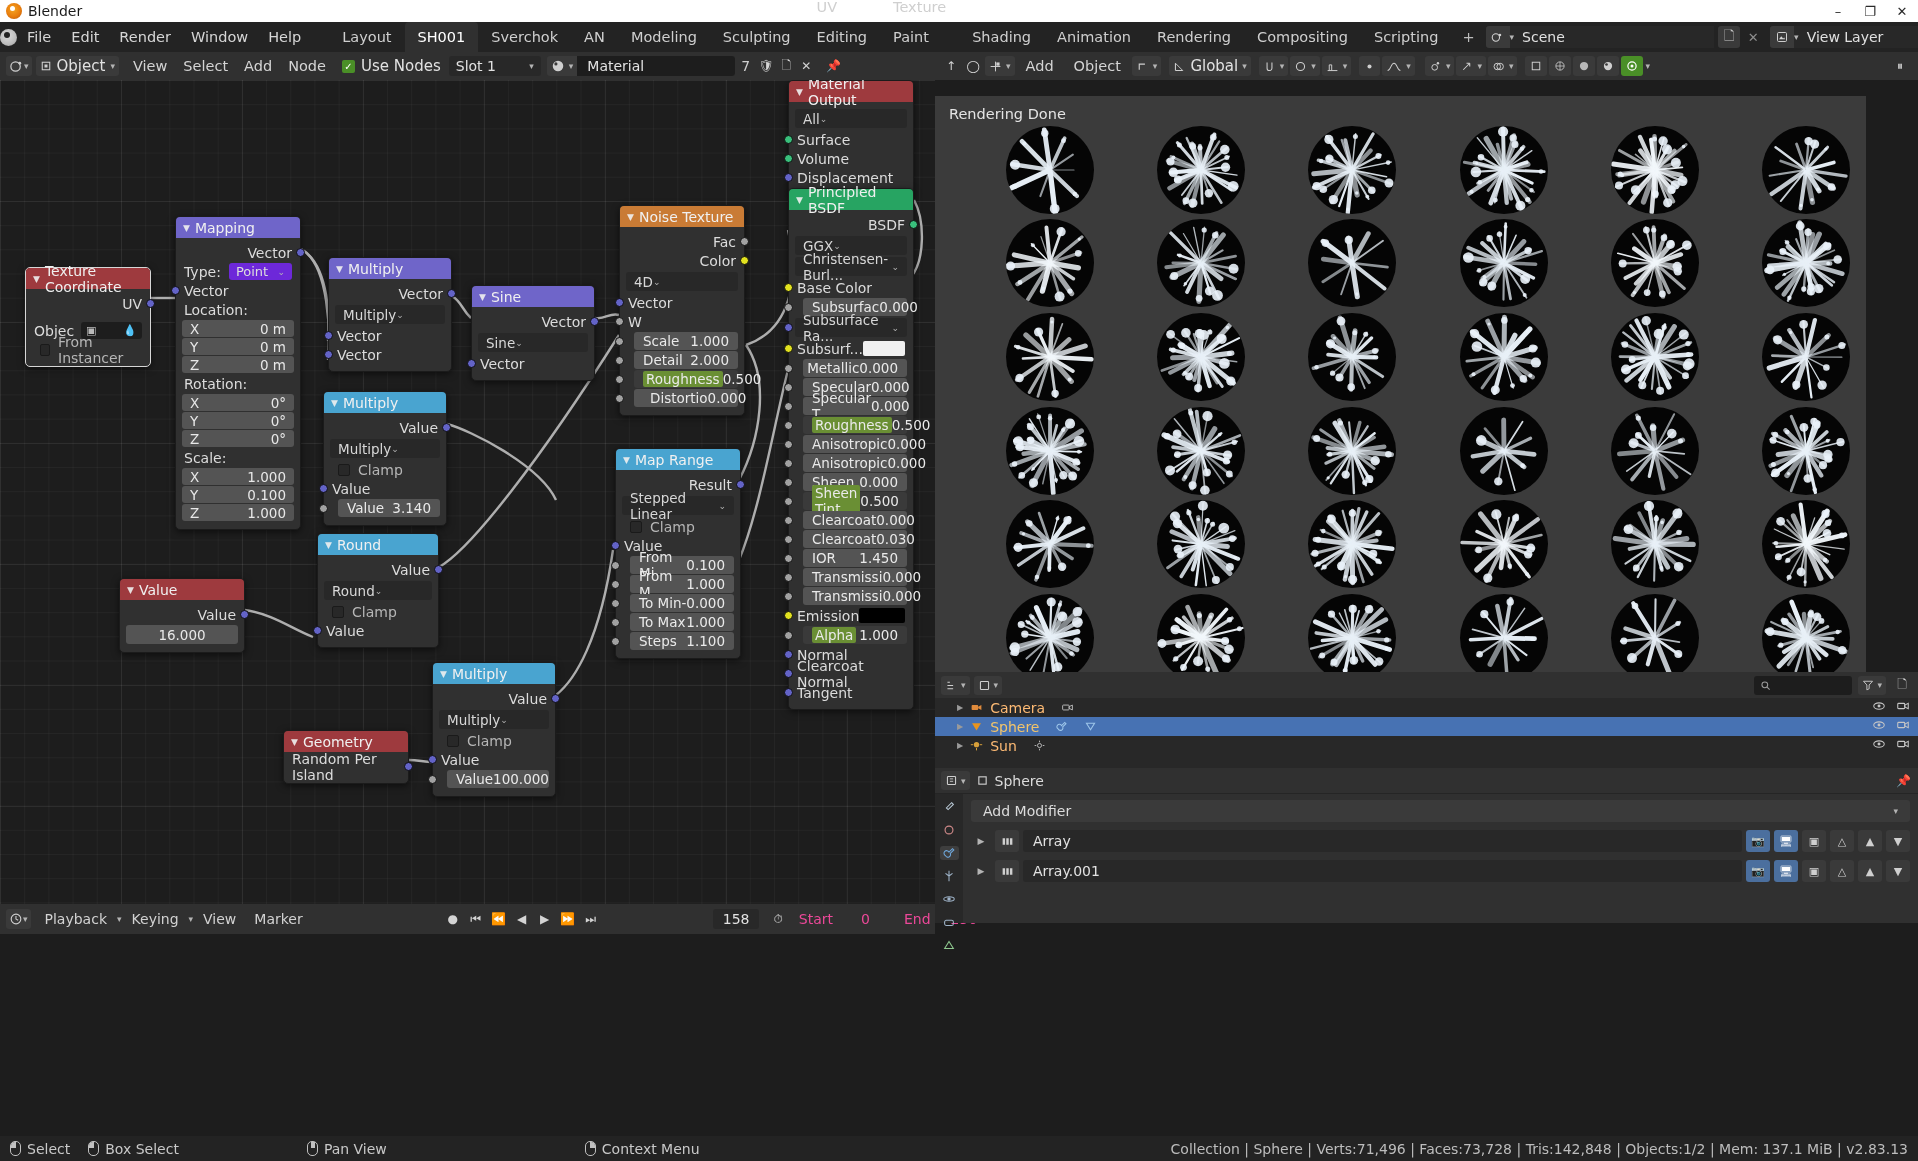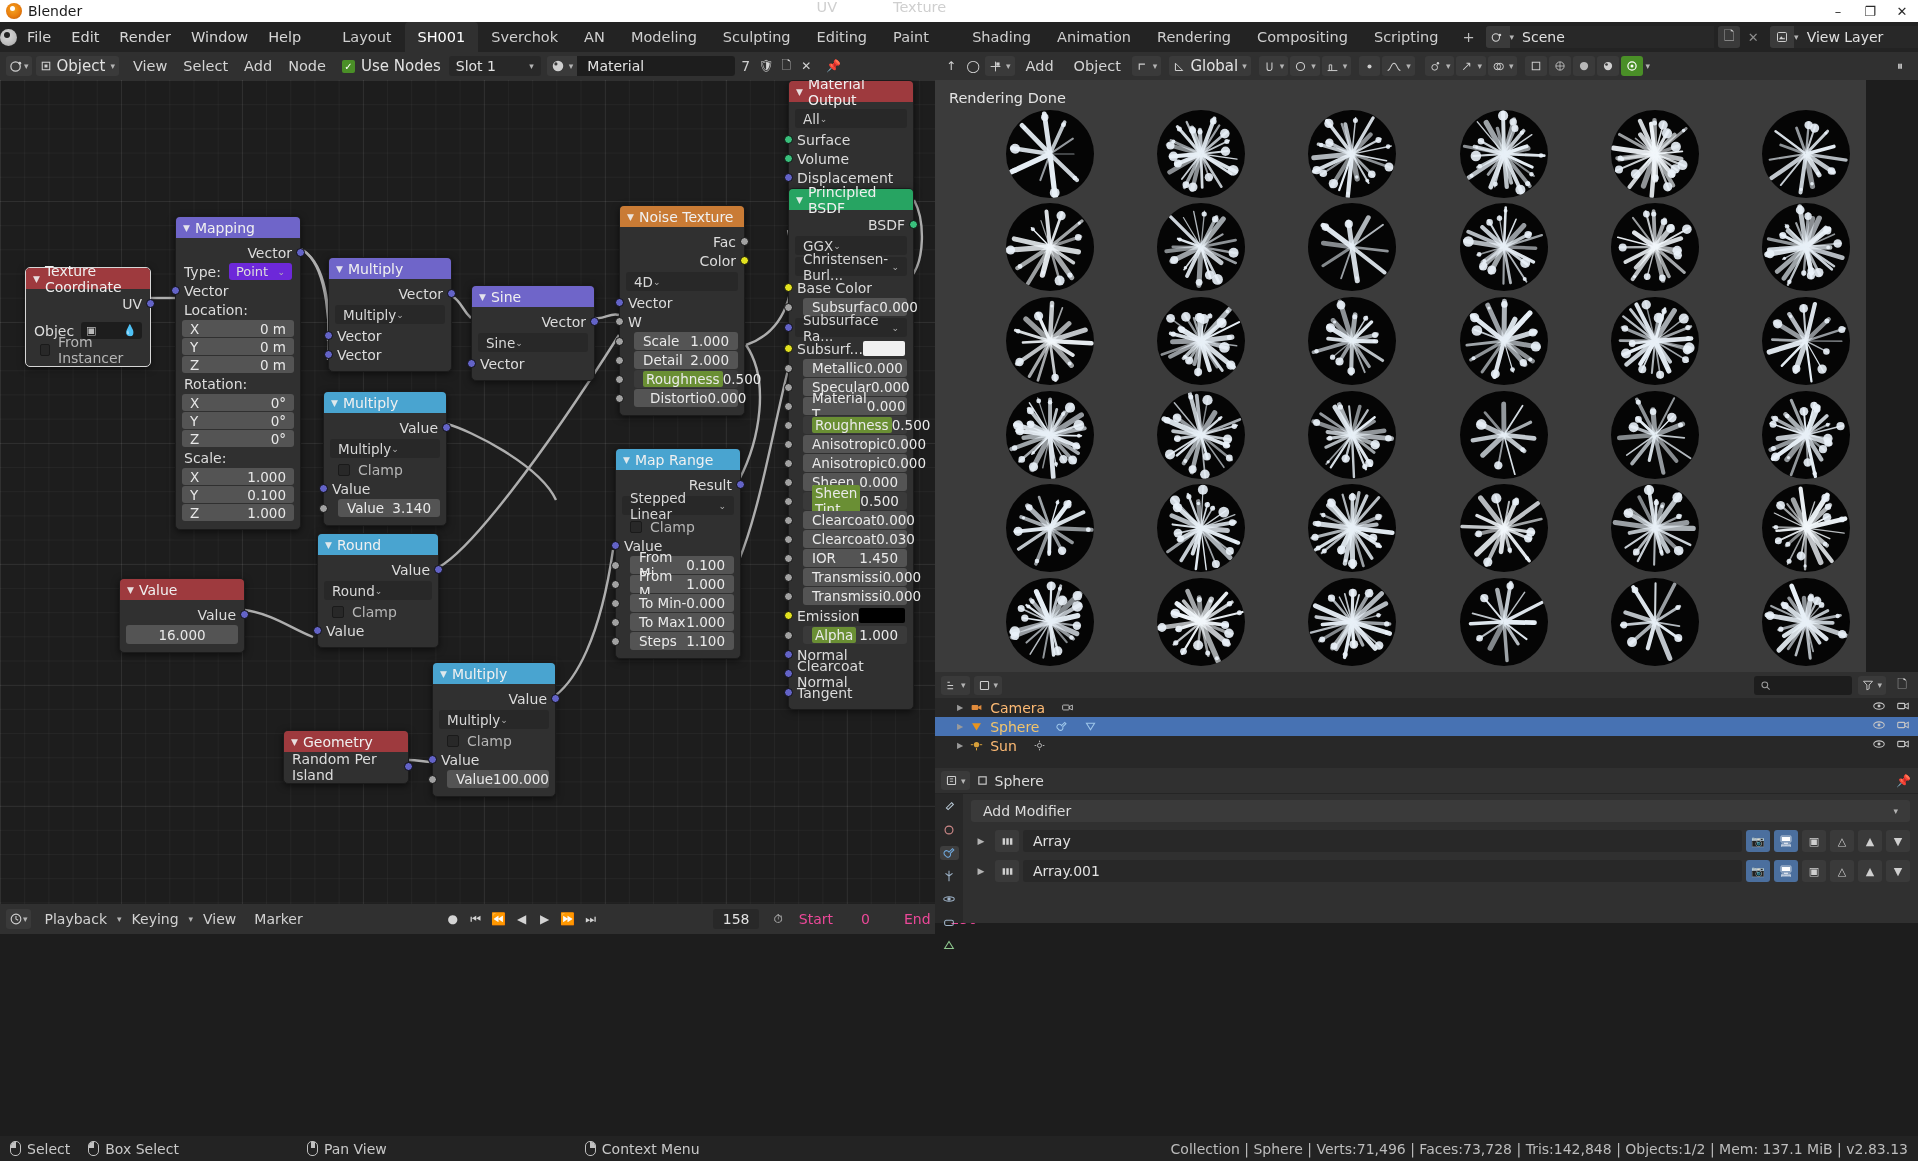--- a/index.html
+++ b/index.html
@@ -108,21 +108,21 @@
   
   .vphdr{ position:absolute; left:935px; top:52px; width:983px; height:28px; background:#303030;
           display:flex; align-items:center; padding-left:6px; gap:2px;}
   .vp-item{ font-size:14.5px;color:#d4d4d4;padding:0 9px;}
   .vp-btn{ width:22px;height:20px;display:flex;align-items:center;justify-content:center;
            background:#3a3a3a;border-radius:3px;color:#cfcfcf;font-size:12px;}
   .vp-btn.on{ background:#4a8f27;color:#fff;}
   .vp-grp{ display:flex;align-items:center;background:#3a3a3a;border-radius:3px;height:20px;padding:0 4px;gap:4px;}
 
   
-  .viewport{ position:absolute; left:935px; top:80px; width:931px; height:592px; background:#3b3b3b; overflow:hidden;}
+  .viewport{ position:absolute; left:935px; top:96px; width:931px; height:592px; background:#3b3b3b; overflow:hidden;}
   .vp-status{ position:absolute;left:14px;top:10px;font-size:14.5px;color:#e4e4e4;}
   .rendergrid{ position:absolute; left:40px; top:28px; width:906px; height:560px;
                display:grid; grid-template-columns:repeat(6,1fr); grid-template-rows:repeat(6,1fr);
                gap:2px; }
   .sphcell{ display:flex;align-items:center;justify-content:center;}
   .sph{ width:88px;height:88px;border-radius:50%;background:#050505;position:relative;overflow:hidden;}
 
   
   .outliner{ position:absolute; left:935px; top:672px; width:983px; height:96px; background:#282828;}
   .olhdr{ height:26px;background:#303030;display:flex;align-items:center;padding-left:6px;gap:4px;}
@@ -694,33 +694,33 @@
             <div class="drop" style="position: relative;">
               <span class="sock sockL s-vec" style="top: 5px; left: -11px;"></span>
               <span>Subsurface Ra...</span>
               <span class="chev">⌄</span>
             </div>
             <div class="row" style="position: relative;">
               <span class="sock sockL s-col" style="top: 5px;"></span>
               <span class="lbl">Subsurf...</span>
               <span class="swatch" style="background: rgb(240, 240, 240); width: 52px; margin-left: auto;"></span>
             </div>
-            <div class="numf" style="position: relative;">
+            <div class="numf" style="position: relative; justify-content: flex-end;">
               <span class="sock sockL s-val" style="top: 5px; left: -19px;"></span>
               <span>Metallic</span>
               <span>0.000</span>
             </div>
             <div class="numf" style="position: relative;">
               <span class="sock sockL s-val" style="top: 5px; left: -19px;"></span>
               <span>Specular</span>
               <span>0.000</span>
             </div>
             <div class="numf" style="position: relative;">
               <span class="sock sockL s-val" style="top: 5px; left: -19px;"></span>
-              <span>Material T</span>
+              <span>Specular T</span>
               <span>0.000</span>
             </div>
             <div class="numf" style="position: relative; background: rgb(58, 58, 58);">
               <span class="sock sockL s-val" style="top: 5px; left: -19px;"></span>
               <span class="hl-green">Roughness</span>
               <span>0.500</span>
             </div>
             <div class="numf" style="position: relative;">
               <span class="sock sockL s-val" style="top: 5px; left: -19px;"></span>
               <span>Anisotropic</span>

